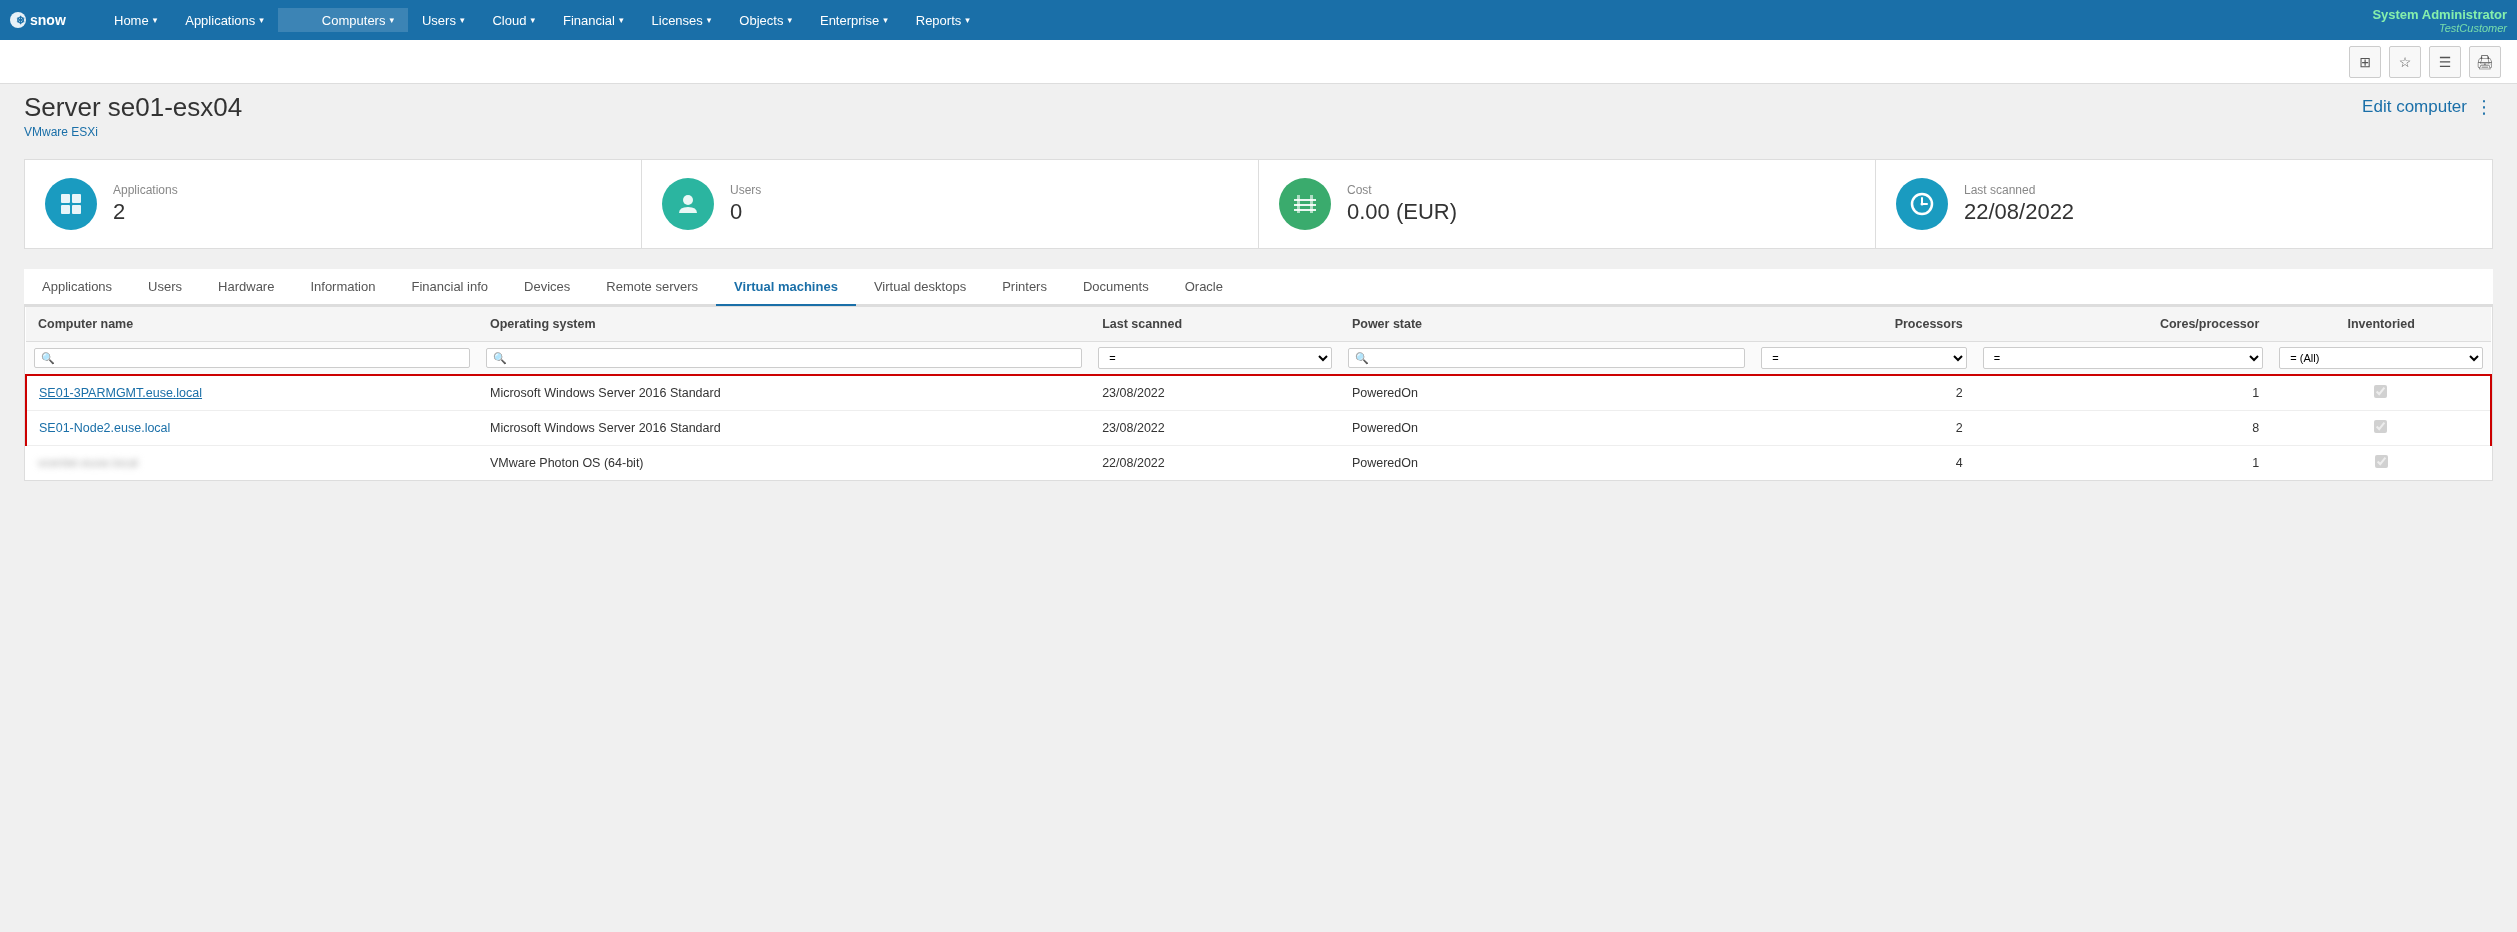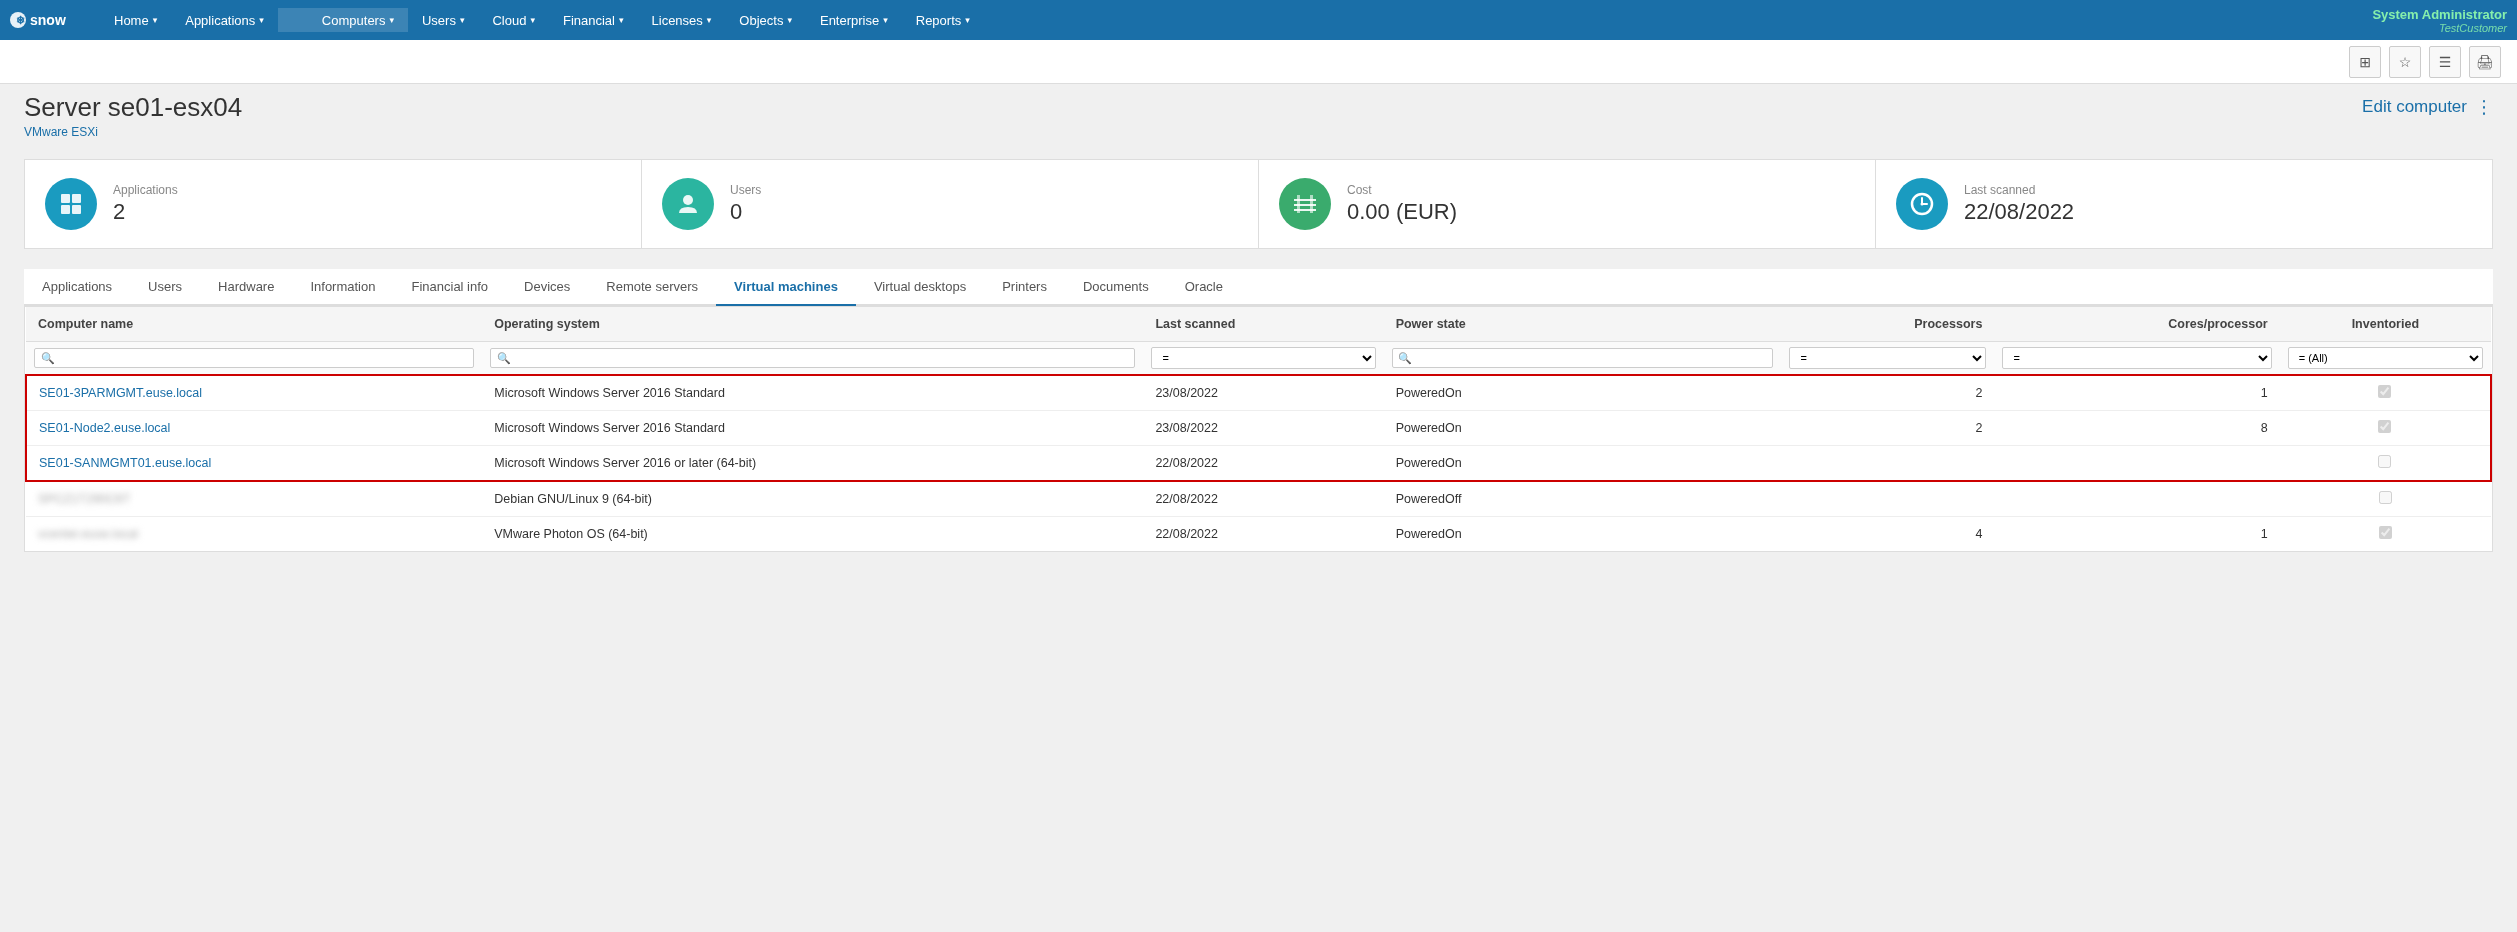--- a/index.html
+++ b/index.html
@@ -389,55 +389,37 @@
             <select>
               <option>= (All)</option>
               <option>Yes</option>
               <option>No</option>
             </select>
           </td>
         </tr>
       </thead>
       <tbody id="table-body">
       <tr style="border-top: 2px solid rgb(204, 0, 0); border-left: 2px solid rgb(204, 0, 0); border-right: 2px solid rgb(204, 0, 0);">
-            <td style="color: rgb(26, 111, 168);">SE01-3PARMGMT.euse.local</td>
+            <td style="color: rgb(26, 111, 168); text-decoration: underline;">SE01-3PARMGMT.euse.local</td>
             <td>Microsoft Windows Server 2016 Standard</td>
             <td>23/08/2022</td>
             <td>PoweredOn</td>
             <td style="text-align: right;">2</td>
             <td style="text-align: right;">1</td>
             <td style="text-align: center;"><input type="checkbox" disabled="" checked="" style=""></td>
           </tr>
           <tr style="border-left: 2px solid rgb(204, 0, 0); border-right: 2px solid rgb(204, 0, 0);">
             <td style="color: rgb(26, 111, 168);">SE01-Node2.euse.local</td>
             <td>Microsoft Windows Server 2016 Standard</td>
             <td>23/08/2022</td>
             <td>PoweredOn</td>
             <td style="text-align: right;">2</td>
             <td style="text-align: right;">8</td>
             <td style="text-align: center;"><input type="checkbox" disabled="" checked="" style=""></td>
           </tr>
-          <tr style="border-bottom: 2px solid rgb(204, 0, 0); border-left: 2px solid rgb(204, 0, 0); border-right: 2px solid rgb(204, 0, 0);">
-            <td style="color: rgb(26, 111, 168);">SE01-SANMGMT01.euse.local</td>
-            <td>Microsoft Windows Server 2016 or later (64-bit)</td>
-            <td>22/08/2022</td>
-            <td>PoweredOn</td>
-            <td style="text-align: right;"></td>
-            <td style="text-align: right;"></td>
-            <td style="text-align: center;"><input type="checkbox" disabled="" style=""></td>
-          </tr>
-          <tr>
-            <td><span style="color: rgb(170, 170, 170); filter: blur(3px); user-select: none;">SPCZ1T290C6T</span></td>
-            <td>Debian GNU/Linux 9 (64-bit)</td>
-            <td>22/08/2022</td>
-            <td>PoweredOff</td>
-            <td style="text-align: right;"></td>
-            <td style="text-align: right;"></td>
-            <td style="text-align: center;"><input type="checkbox" disabled="" style=""></td>
-          </tr>
           <tr>
             <td><span style="color: rgb(170, 170, 170); filter: blur(3px); user-select: none;">vcenter.euse.local</span></td>
             <td>VMware Photon OS (64-bit)</td>
             <td>22/08/2022</td>
             <td>PoweredOn</td>
             <td style="text-align: right;">4</td>
             <td style="text-align: right;">1</td>
             <td style="text-align: center;"><input type="checkbox" disabled="" checked="" style=""></td>
           </tr>
         </tbody>

